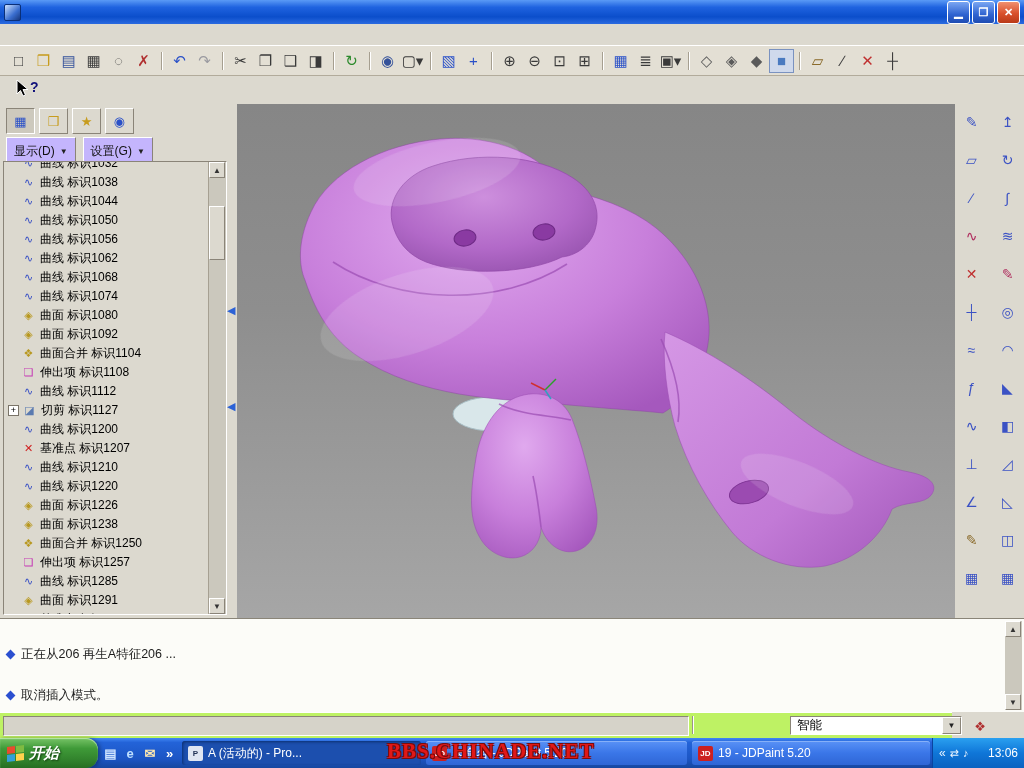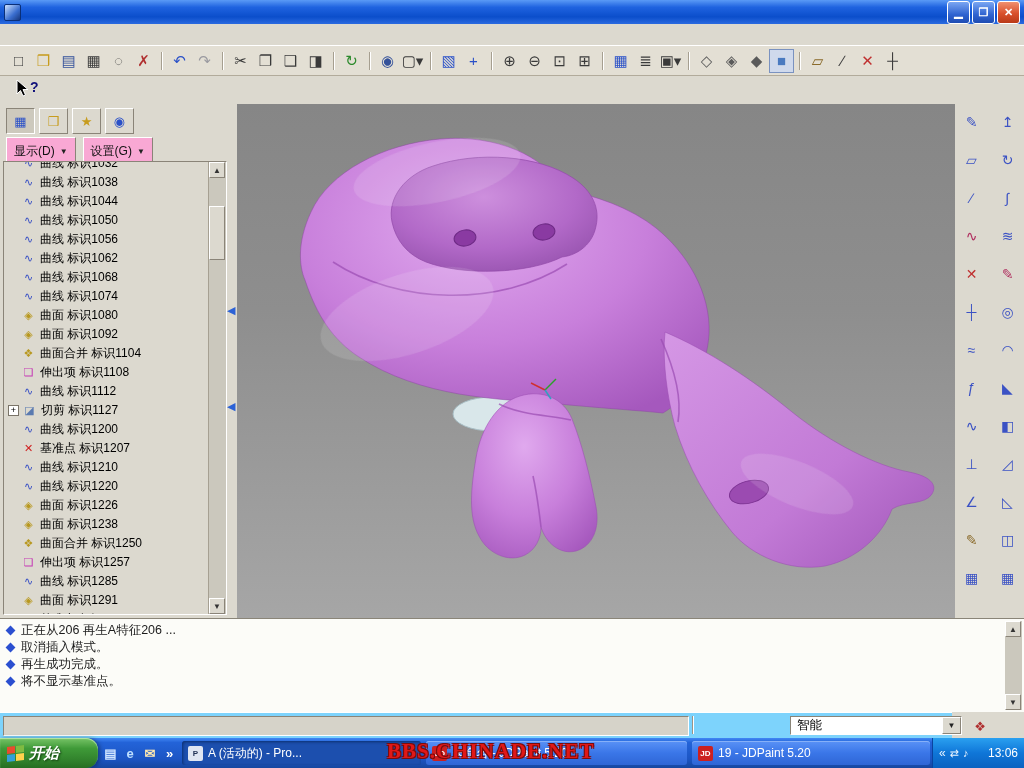--- a/index.html
+++ b/index.html
@@ -40,21 +40,21 @@
   
   .help-cursor{position:absolute;left:16px;top:79px;z-index:6;display:flex;align-items:flex-start;}
   .help-q{font-size:14px;font-weight:bold;color:#10107a;margin-left:1px;}
 
   
   .navigator{position:absolute;left:0;top:104px;width:230px;height:514px;background:#dcd9cf;}
   .nav-tabs{position:absolute;left:6px;top:4px;display:flex;gap:4px;}
   .nav-tab{width:27px;height:24px;background:#dcd9cf;display:flex;align-items:center;justify-content:center;font-size:13px;}
   .nav-tab.active{border-color:#8a8478 #fff #fff #8a8478;background:#cdc9bd;}
   .nav-dd{position:absolute;left:6px;top:33px;display:flex;gap:7px;}
-  .dd-btn{height:19px;background:#f9a8d4;font-size:12px;color:#111;padding:4px 7px;display:flex;align-items:center;gap:5px;}
+  .dd-btn{height:19px;background:#c4b5fd;font-size:12px;color:#111;padding:4px 7px;display:flex;align-items:center;gap:5px;}
   .dd-arrow{font-size:8px;color:#222;}
   .treebox{position:absolute;left:3px;top:57px;width:224px;height:454px;background:#dcd9cf;overflow:hidden;box-sizing:border-box;}
   .tree{position:absolute;left:1px;top:0;width:205px;margin-top:-8px;}
   .tree-row{height:19px;display:flex;align-items:center;padding-left:16px;font-size:12px;color:#000;white-space:nowrap;}
   .plusbox{display:none;width:9px;height:9px;border:1px solid #7a7468;background:#fff;font-size:9px;
     line-height:8px;text-align:center;margin-right:3px;margin-left:-13px;color:#000;}
   .tree-row.has-plus .plusbox{display:inline-block;}
   .tree-ico{width:15px;text-align:center;font-size:11px;margin-right:4px;flex:0 0 auto;}
   .tree-label{overflow:hidden;}
   .tree-sb{position:absolute;right:0;top:0;bottom:0;width:17px;background:#cbc8bd;border-left:1px solid #a6a092;}
@@ -74,28 +74,28 @@
   
   .right-tools{position:absolute;left:955px;top:104px;width:69px;height:514px;background:#dcd9cf;
     display:flex;justify-content:center;gap:10px;padding-top:6px;box-sizing:border-box;}
   .rt-col{display:flex;flex-direction:column;gap:14px;}
   .rt-btn{width:26px;height:24px;display:flex;align-items:center;justify-content:center;font-size:14px;}
 
   
   .messages-wrap{position:absolute;left:0;top:618px;width:1024px;height:94px;background:#fcfcf8;
     border-top:1px solid #8a8578;box-sizing:border-box;}
   .messages{position:absolute;left:5px;top:3px;right:24px;}
-  .msg-row{display:flex;align-items:center;height:17px;}
+  .msg-row{display:flex;align-items:center;height:17px;margin-top:24px;}
   .msg-bullet{width:7px;height:7px;background:#2b4fd0;transform:rotate(45deg);margin:0 7px 0 2px;flex:0 0 auto;}
   .msg-text{font-size:12.5px;color:#1c1c1c;white-space:nowrap;}
   .msg-sb{position:absolute;right:2px;top:2px;width:17px;height:89px;background:#cbc8bd;}
   .msg-sb .sb-btn{width:16px;}
 
   
-  .filterbar{position:absolute;left:0;top:712px;width:952px;height:26px;background:#7dd3fc;border-top:1px solid #fff;box-sizing:border-box;}
+  .filterbar{position:absolute;left:0;top:712px;width:952px;height:26px;background:#bef264;border-top:1px solid #fff;box-sizing:border-box;}
   .status-strip{position:absolute;left:3px;top:3px;width:684px;height:18px;background:#d6d3c9;}
   .fb-div{position:absolute;left:692px;top:3px;height:18px;width:0;border-left:1px solid #9a9488;border-right:1px solid #fff;}
   .filter-combo{position:absolute;left:790px;top:3px;width:172px;height:19px;background:#fff;display:flex;align-items:center;box-sizing:border-box;}
   .filter-value{flex:1;font-size:12.5px;color:#000;padding-left:6px;}
   .combo-btn{width:17px;align-self:stretch;background:#dcd9cf;display:flex;align-items:center;justify-content:center;font-size:8px;color:#222;}
   .filter-find{position:absolute;left:969px;top:4px;width:22px;height:18px;display:flex;align-items:center;justify-content:center;
     font-size:13px;color:#b03030;}
 
   
   .taskbar{position:absolute;left:0;top:738px;width:1024px;height:30px;

